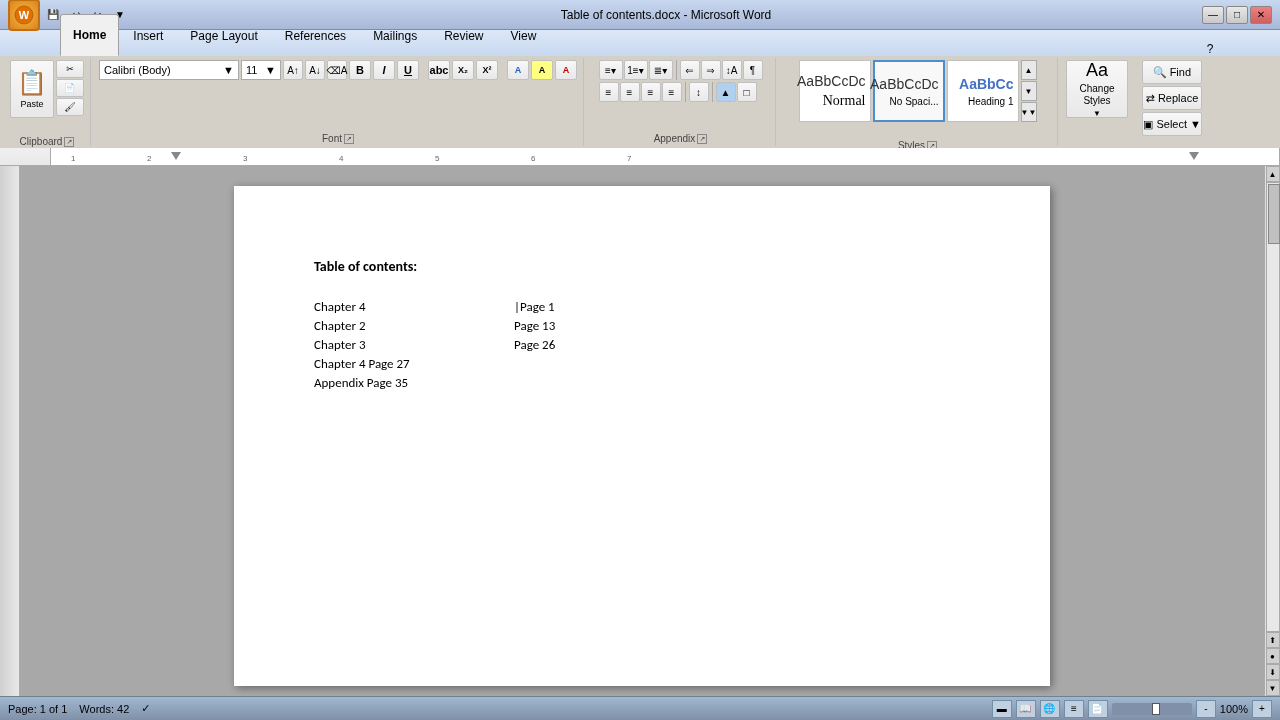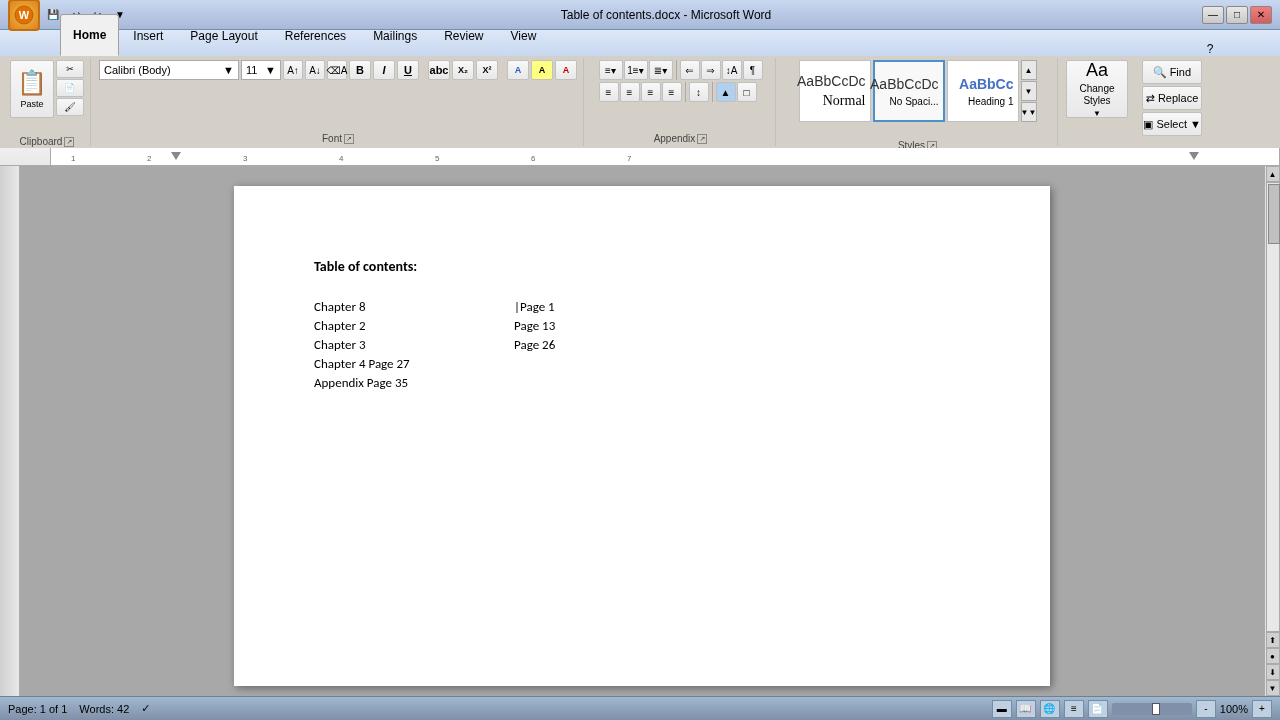--- a/index.html
+++ b/index.html
@@ -460,21 +460,21 @@
   </div>
 </div>
 
 <div class="main-area" style="height: calc(720px - 30px - 26px - 92px - 18px - 24px);">
   <div class="left-ruler"></div>
   <div class="doc-area">
     <div class="doc-page">
       <div class="toc-title">Table of contents:</div>
 
       <div class="toc-entry">
-        <span class="toc-chapter">Chapter 8</span>
+        <span class="toc-chapter">Chapter 4</span>
         <span class="toc-page">
           <span>|</span>Page 1</span>
       </div>
       <div class="toc-entry">
         <span class="toc-chapter">Chapter 2</span>
         <span class="toc-page">Page 13</span>
       </div>
       <div class="toc-entry">
         <span class="toc-chapter">Chapter 3</span>
         <span class="toc-page">Page 26</span>

